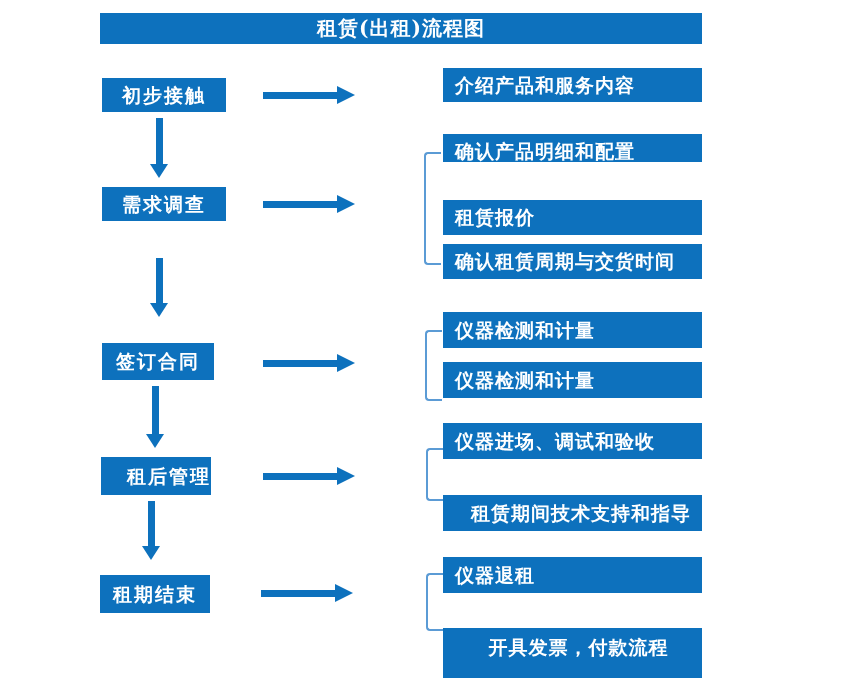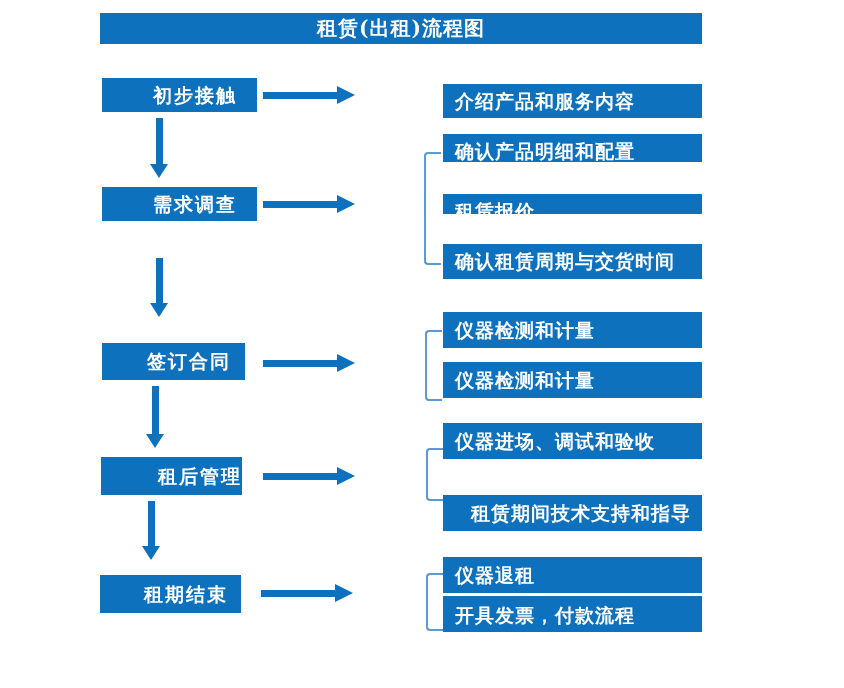--- a/index.html
+++ b/index.html
@@ -32,21 +32,20 @@
     background: #0d71bd;
     color: #ffffff;
     font-size: 19px;
     font-weight: bold;
     white-space: nowrap;
     overflow: hidden;
   }
   .step {
     text-align: center;
     letter-spacing: 2px;
-    padding-left: 31px;
   }
   .detail {
     left: 443px;
     width: 259px;
     text-align: left;
     padding-left: 12px;
     box-sizing: border-box;
     letter-spacing: 1px;
   }
   
@@ -92,34 +91,34 @@
 <div class="canvas">
 
   <div class="title-bar">租赁(出租)流程图</div>
 
   <div class="box step" style="left:102px; top:78px; width:124px; height:34px; line-height:34px;">初步接触</div>
   <div class="box step" style="left:102px; top:187px; width:124px; height:34px; line-height:34px;">需求调查</div>
   <div class="box step" style="left:102px; top:343px; width:112px; height:37px; line-height:37px;">签订合同</div>
   <div class="box step" style="left:101px; top:457px; width:110px; height:38px; line-height:38px;text-align:right;">租后管理</div>
   <div class="box step" style="left:100px; top:575px; width:110px; height:38px; line-height:38px;">租期结束</div>
 
-  <div class="box detail" style="top:84px; height:34px; line-height:34px;">介绍产品和服务内容</div>
+  <div class="box detail" style="top:68px; height:34px; line-height:34px;">介绍产品和服务内容</div>
 
   <div class="box detail" style="top:134px; height:28px; line-height:35px;">确认产品明细和配置</div>
-  <div class="box detail" style="top:194px; height:20px; line-height:35px;">租赁报价</div>
+  <div class="box detail" style="top:200px; height:35px; line-height:35px;">租赁报价</div>
   <div class="box detail" style="top:244px; height:35px; line-height:35px;">确认租赁周期与交货时间</div>
 
   <div class="box detail" style="top:312px; height:36px; line-height:36px;">仪器检测和计量</div>
   <div class="box detail" style="top:362px; height:36px; line-height:36px;">仪器检测和计量</div>
 
   <div class="box detail" style="top:423px; height:36px; line-height:36px;">仪器进场、调试和验收</div>
   <div class="box detail" style="top:495px; height:36px; line-height:36px;padding-left:28px;">租赁期间技术支持和指导</div>
 
   <div class="box detail" style="top:557px; height:36px; line-height:36px;">仪器退租</div>
-  <div class="box detail" style="top:596px; height:36px; line-height:38px;">开具发票，付款流程</div>
+  <div class="box detail" style="top:628px; height:50px; line-height:38px;text-align:center;">开具发票，付款流程</div>
 
   <div>
     <div class="shaft-h" style="left:263px; top:92px; width:74px;"></div>
     <div class="head-right" style="left:337px; top:86px;"></div>
   </div>
   <div>
     <div class="shaft-h" style="left:263px; top:201px; width:74px;"></div>
     <div class="head-right" style="left:337px; top:195px;"></div>
   </div>
   <div>

